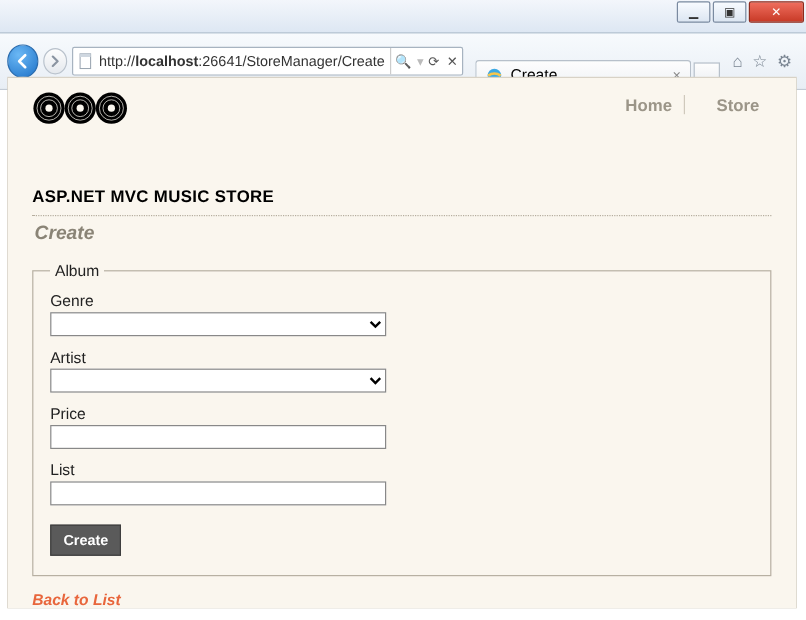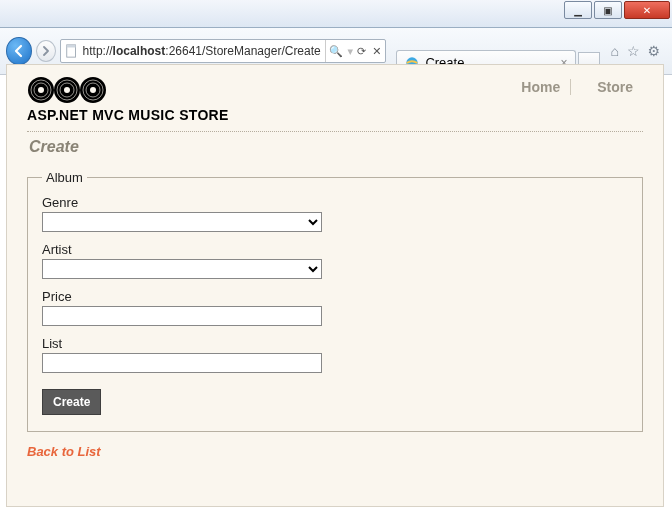--- a/index.html
+++ b/index.html
@@ -59,21 +59,21 @@
     .tool-icons span{font-size:14px;}
     
     .page {
       position:absolute; left:6px; right:8px; top:64px; bottom:10px;
       background:#faf6ee;
       border:1px solid #d8d2c6;
       padding:10px 20px 14px 20px;
       overflow:auto;
     }
     .header-row{display:flex;justify-content:space-between;align-items:flex-start;}
-    .logo-block{display:flex;flex-direction:column;}
+    .logo-block{display:flex;flex-direction:column;gap:48px;}
     .site-title{font-weight:bold;font-size:14px;letter-spacing:0.3px;margin-top:2px;}
     .nav{display:flex;gap:16px;margin-top:4px;}
     .nav a{color:#9b9588;font-weight:bold;font-size:14px;text-decoration:none;padding:0 10px;border-right:1px solid #cfc9bc;}
     .nav a:last-child{border-right:none;}
     .hr{border:none;border-top:1px dotted #b5ad9e;margin:8px 0 6px 0;}
     .page-h2{color:#8a8476;font-style:italic;font-weight:bold;font-size:16px;margin:4px 0 14px 2px;}
     fieldset.album{
       border:1px solid #b7b0a2;
       padding:10px 14px 16px 14px;
     }

